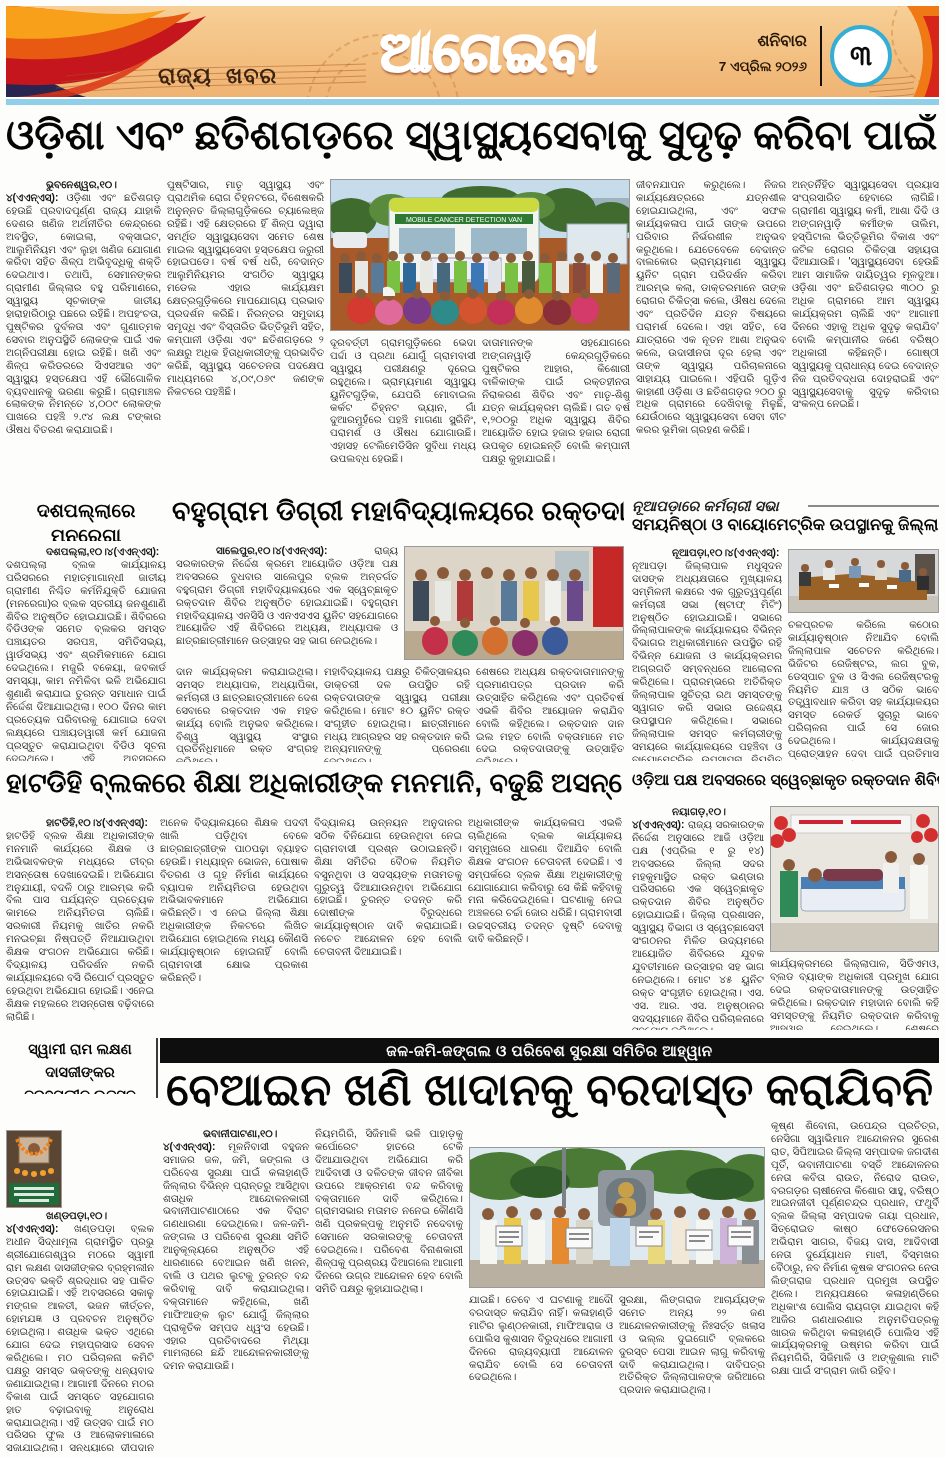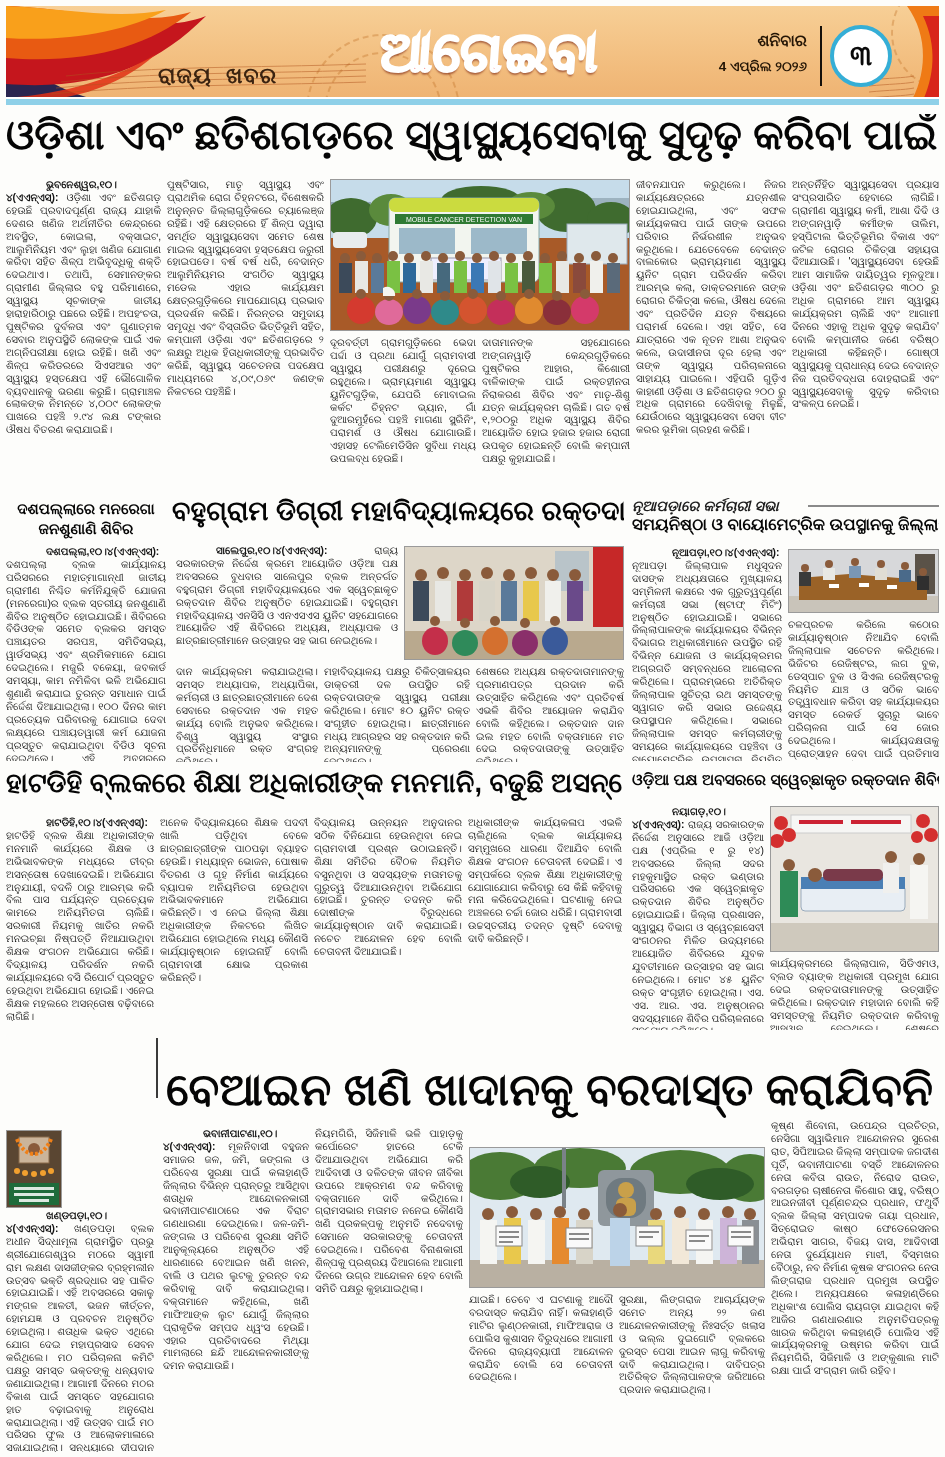--- a/index.html
+++ b/index.html
@@ -68,21 +68,21 @@
         <path d="M0,74 C20,72 35,72 45,70"></path>
           <path d="M0,80 C20,78 35,78 45,76"></path>
         <path d="M0,86 C20,84 35,84 45,82"></path>
           <path d="M0,92 C20,90 35,90 45,88"></path>
       </g>
     </svg>
     <div class="section-label">ରାଜ୍ୟ ଖବର</div>
     <div class="masthead">ଆଗେଇବା</div>
     <div class="hdr-date">
       <div class="hdr-day">ଶନିବାର</div>
-      <div class="hdr-dt">4 ଏପ୍ରିଲ ୨୦୨୬</div>
+      <div class="hdr-dt">7 ଏପ୍ରିଲ ୨୦୨୬</div>
     </div>
     <div class="hdr-vline"></div>
     <div class="pgcircle">
       <span>୩</span>
     </div>
     <div class="hdr-bar"></div>
   </div>
 
   <div class="h1" style="left:6px;top:114px;width:933px;height:58px;font-size:41px;text-align:center;">ଓଡ଼ିଶା ଏବଂ ଛତିଶଗଡ଼ରେ ସ୍ୱାସ୍ଥ୍ୟସେବାକୁ ସୁଦୃଢ଼ କରିବା ପାଇଁ ବେଦାନ୍ତ ପ୍ରତିବଦ୍ଧ</div>
 
@@ -185,21 +185,21 @@
         <path d="M52,108 a8,8 0 0 1 12,8 l-12,0 z" fill="#f5f5f0"></path>
       </g>
     </svg>
   </div>
 
   <div class="col" style="left:330px;top:337px;width:146px;height:153px;">ଦୂରବର୍ତ୍ତୀ ଗ୍ରାମଗୁଡ଼ିକରେ ଭେଦା ପର୍ଦ୍ଦା ଓ ପ୍ରଥା ଯୋଗୁଁ ଗ୍ରାମବାସୀ ସ୍ୱାସ୍ଥ୍ୟ ପରୀକ୍ଷଣରୁ ଦୂରେଇ ରହୁଥିଲେ। ଭ୍ରାମ୍ୟମାଣ ସ୍ୱାସ୍ଥ୍ୟ ୟୁନିଟଗୁଡ଼ିକ, ଯେପରି ମୋବାଇଲ କର୍କଟ ଚିହ୍ନଟ ଭ୍ୟାନ, ଗାଁ ଦୁଆରମୁହଁରେ ପହଞ୍ଚି ମାଗଣା ସ୍କ୍ରିନିଂ, ପରାମର୍ଶ ଓ ଔଷଧ ଯୋଗାଉଛି। ଏହାସହ ଟେଲିମେଡିସିନ ସୁବିଧା ମଧ୍ୟ ଉପଲବ୍ଧ ହେଉଛି।</div>
   <div class="col" style="left:482px;top:337px;width:148px;height:153px;">ଦାତାମାନଙ୍କ ସହଯୋଗରେ ଅଙ୍ଗନୱାଡ଼ି କେନ୍ଦ୍ରଗୁଡ଼ିକରେ ପୁଷ୍ଟିକର ଆହାର, କିଶୋରୀ ବାଳିକାଙ୍କ ପାଇଁ ରକ୍ତହୀନତା ନିରାକରଣ ଶିବିର ଏବଂ ମାତୃ-ଶିଶୁ ଯତ୍ନ କାର୍ଯ୍ୟକ୍ରମ ଚାଲିଛି। ଗତ ବର୍ଷ ୧,୨୦୦ରୁ ଅଧିକ ସ୍ୱାସ୍ଥ୍ୟ ଶିବିର ଆୟୋଜିତ ହୋଇ ହଜାର ହଜାର ରୋଗୀ ଉପକୃତ ହୋଇଛନ୍ତି ବୋଲି କମ୍ପାନୀ ପକ୍ଷରୁ କୁହାଯାଇଛି।</div>
   <div class="col" style="left:636px;top:179px;width:150px;height:311px;">ଜୀବନଯାପନ କରୁଥିଲେ। ନିଜର କାର୍ଯ୍ୟକ୍ଷେତ୍ରରେ ଯତ୍ନଶୀଳ ହୋଇଯାଇଥିଲା, ଏବଂ ସଫଳ କାର୍ଯ୍ୟକଳାପ ପାଇଁ ତାଙ୍କ ଉପରେ ପରିବାର ନିର୍ଭରଶୀଳ ଅନୁଭବ କରୁଥିଲେ। ଯେତେବେଳେ ବେଦାନ୍ତ ବାଲକୋର ଭ୍ରାମ୍ୟମାଣ ସ୍ୱାସ୍ଥ୍ୟ ୟୁନିଟ ଗ୍ରାମ ପରିଦର୍ଶନ କରିବା ଆରମ୍ଭ କଲା, ଡାକ୍ତରମାନେ ତାଙ୍କ ରୋଗର ଚିକିତ୍ସା କଲେ, ଔଷଧ ଦେଲେ ଏବଂ ପ୍ରତିଦିନ ଯତ୍ନ ବିଷୟରେ ପରାମର୍ଶ ଦେଲେ। ଏହା ସହିତ, ସେ ଯାତ୍ରାରେ ଏକ ନୂତନ ଆଶା ଅନୁଭବ କଲେ, ଉଦାସୀନତା ଦୂର ହେଲା ଏବଂ ତାଙ୍କ ସ୍ୱାସ୍ଥ୍ୟ ପରିଚାଳନାରେ ସାହାଯ୍ୟ ପାଇଲେ। ଏହିପରି ଗୁଡ଼ିଏ କାହାଣୀ ଓଡ଼ିଶା ଓ ଛତିଶଗଡ଼ର ୨୦୦ ରୁ ଅଧିକ ଗ୍ରାମରେ ଦେଖିବାକୁ ମିଳୁଛି, ଯେଉଁଠାରେ ସ୍ୱାସ୍ଥ୍ୟସେବା ସେବା ବୀଟ କରର ଭୂମିକା ଗ୍ରହଣ କରିଛି।</div>
   <div class="col" style="left:792px;top:179px;width:147px;height:311px;">ଅନ୍ତର୍ନିହିତ ସ୍ୱାସ୍ଥ୍ୟସେବା ପ୍ରୟାସ ସଂପ୍ରସାରିତ ହେବାରେ ଲାଗିଛି। ଗ୍ରାମୀଣ ସ୍ୱାସ୍ଥ୍ୟ କର୍ମୀ, ଆଶା ଦିଦି ଓ ଅଙ୍ଗନୱାଡ଼ି କର୍ମୀଙ୍କ ତାଲିମ, ହସ୍ପିଟାଲ ଭିତ୍ତିଭୂମିର ବିକାଶ ଏବଂ ଜଟିଳ ରୋଗର ଚିକିତ୍ସା ସହାୟତା ଦିଆଯାଉଛି। 'ସ୍ୱାସ୍ଥ୍ୟସେବା ହେଉଛି ଆମ ସାମାଜିକ ଦାୟିତ୍ୱର ମୂଳଦୁଆ। ଓଡ଼ିଶା ଏବଂ ଛତିଶଗଡ଼ର ୩୦୦ ରୁ ଅଧିକ ଗ୍ରାମରେ ଆମ ସ୍ୱାସ୍ଥ୍ୟ କାର୍ଯ୍ୟକ୍ରମ ଚାଲିଛି ଏବଂ ଆଗାମୀ ଦିନରେ ଏହାକୁ ଅଧିକ ସୁଦୃଢ଼ କରାଯିବ' ବୋଲି କମ୍ପାନୀର ଜଣେ ବରିଷ୍ଠ ଅଧିକାରୀ କହିଛନ୍ତି। ଗୋଷ୍ଠୀ ସ୍ୱାସ୍ଥ୍ୟକୁ ପ୍ରାଧାନ୍ୟ ଦେଇ ବେଦାନ୍ତ ନିଜ ପ୍ରତିବଦ୍ଧତା ଦୋହରାଇଛି ଏବଂ ସ୍ୱାସ୍ଥ୍ୟସେବାକୁ ସୁଦୃଢ଼ କରିବାର ସଂକଳ୍ପ ନେଇଛି।</div>
 
-  <div class="h1 ctr" style="left:6px;top:499px;width:160px;height:42px;font-size:15px;white-space:normal;line-height:1.3;">
+  <div class="h1 ctr" style="left:6px;top:499px;width:160px;height:42px;font-size:19px;white-space:normal;line-height:1.3;">
     <div>ଦଶପଲ୍ଲାରେ ମନରେଗା</div>
     <div>ଜନଶୁଣାଣି ଶିବିର</div>
   </div>
   <div class="col" style="left:6px;top:546px;width:160px;height:215px;">
     <span class="dl">ଦଶପଲ୍ଲା,୧୦।୪(ଏଏନ୍ଏସ୍):</span>
     <span>ଦଶପଲ୍ଲା ବ୍ଲକ କାର୍ଯ୍ୟାଳୟ ପରିସରରେ ମହାତ୍ମାଗାନ୍ଧୀ ଜାତୀୟ ଗ୍ରାମୀଣ ନିଶ୍ଚିତ କର୍ମନିଯୁକ୍ତି ଯୋଜନା (ମନରେଗା)ର ବ୍ଲକ ସ୍ତରୀୟ ଜନଶୁଣାଣି ଶିବିର ଅନୁଷ୍ଠିତ ହୋଇଯାଇଛି। ଶିବିରରେ ବିଡିଓଙ୍କ ସମେତ ବ୍ଲକର ସମସ୍ତ ପଞ୍ଚାୟତର ସରପଞ୍ଚ, ସମିତିସଭ୍ୟ, ୱାର୍ଡସଭ୍ୟ ଏବଂ ଶ୍ରମିକମାନେ ଯୋଗ ଦେଇଥିଲେ। ମଜୁରି ବକେୟା, ଜବକାର୍ଡ ସମସ୍ୟା, କାମ ନମିଳିବା ଭଳି ଅଭିଯୋଗ ଶୁଣାଣି କରାଯାଇ ତୁରନ୍ତ ସମାଧାନ ପାଇଁ ନିର୍ଦ୍ଦେଶ ଦିଆଯାଇଥିଲା। ୧୦୦ ଦିନର କାମ ପ୍ରତ୍ୟେକ ପରିବାରକୁ ଯୋଗାଇ ଦେବା ଲକ୍ଷ୍ୟରେ ପଞ୍ଚାୟତୱାରୀ କର୍ମ ଯୋଜନା ପ୍ରସ୍ତୁତ କରାଯାଇଥିବା ବିଡିଓ ସୂଚନା ଦେଇଥିଲେ। ଏହି ଅବସରରେ ଶ୍ରମିକମାନଙ୍କୁ ଜବକାର୍ଡ ବିତରଣ କରାଯିବା ସହ ଯୋଜନା ସମ୍ପର୍କରେ ସଚେତନ କରାଯାଇଥିଲା। ଏପିଡି, ଏବିଡିଓ, ଜିପିଓ ପ୍ରମୁଖ ଶିବିର ପରିଚାଳନାରେ ସହଯୋଗ କରିଥିଲେ। ଅଧିକାରୀମାନେ ପ୍ରତ୍ୟକ୍ଷ ପ୍ରଦାନ କରିଥିଲେ।</span>
   </div>
 
   <div class="h1 ctr" style="left:172px;top:497px;width:452px;height:42px;font-size:27px;">ବହୁଗ୍ରାମ ଡିଗ୍ରୀ ମହାବିଦ୍ୟାଳୟରେ ରକ୍ତଦାନ ଶିବିର</div>
   <div class="col" style="left:176px;top:545px;width:222px;height:117px;">
@@ -327,20 +327,24 @@
       </g>
     </svg>
   </div>
   <div class="col" style="left:632px;top:806px;width:132px;height:224px;">
     <span class="dl">ନୟାଗଡ଼,୧୦।୪(ଏଏନ୍ଏସ୍):</span>
     <span>ରାଜ୍ୟ ସରକାରଙ୍କ ନିର୍ଦ୍ଦେଶ ଅନୁସାରେ ଆଜି ଓଡ଼ିଆ ପକ୍ଷ (ଏପ୍ରିଲ ୧ ରୁ ୧୪) ଅବସରରେ ଜିଲ୍ଲା ସଦର ମହକୁମାସ୍ଥିତ ରକ୍ତ ଭଣ୍ଡାର ପରିସରରେ ଏକ ସ୍ୱେଚ୍ଛାକୃତ ରକ୍ତଦାନ ଶିବିର ଅନୁଷ୍ଠିତ ହୋଇଯାଇଛି। ଜିଲ୍ଲା ପ୍ରଶାସନ, ସ୍ୱାସ୍ଥ୍ୟ ବିଭାଗ ଓ ସ୍ୱେଚ୍ଛାସେବୀ ସଂଗଠନର ମିଳିତ ଉଦ୍ୟମରେ ଆୟୋଜିତ ଶିବିରରେ ଯୁବକ ଯୁବତୀମାନେ ଉତ୍ସାହର ସହ ଭାଗ ନେଇଥିଲେ। ମୋଟ ୪୫ ୟୁନିଟ ରକ୍ତ ସଂଗୃହୀତ ହୋଇଥିଲା। ଏସ. ଏସ. ଆର. ଏସ. ଅନୁଷ୍ଠାନର ସଦସ୍ୟମାନେ ଶିବିର ପରିଚାଳନାରେ ସହଯୋଗ କରିଥିଲେ।</span>
   </div>
   <div class="col" style="left:770px;top:958px;width:169px;height:72px;">କାର୍ଯ୍ୟକ୍ରମରେ ଜିଲ୍ଲାପାଳ, ସିଡିଏମଓ, ବ୍ଲଡ ବ୍ୟାଙ୍କ ଅଧିକାରୀ ପ୍ରମୁଖ ଯୋଗ ଦେଇ ରକ୍ତଦାତାମାନଙ୍କୁ ଉତ୍ସାହିତ କରିଥିଲେ। ରକ୍ତଦାନ ମହାଦାନ ବୋଲି କହି ସମସ୍ତଙ୍କୁ ନିୟମିତ ରକ୍ତଦାନ କରିବାକୁ ଆହ୍ୱାନ ଦେଇଥିଲେ। ଶେଷରେ ରକ୍ତଦାତାମାନଙ୍କୁ ପ୍ରମାଣପତ୍ର ଓ ମାନପତ୍ର ପ୍ରଦାନ କରାଯାଇଥିଲା।</div>
 
   <div class="vr" style="left:156px;top:1038px;width:2px;height:60px;"></div>
+  <div class="h1 ctr" style="left:6px;top:1038px;width:148px;height:56px;font-size:14.5px;white-space:normal;line-height:1.6;">
+    <div>ସ୍ୱାମୀ ରାମ ଲକ୍ଷଣ ଦାସଜୀଙ୍କର</div>
+    <div>ବ୍ରହ୍ମଲୀନ ଉତ୍ସବ ପାଳିତ</div>
+  </div>
   <div class="col" style="left:6px;top:1102px;width:148px;height:350px;">
     <span class="photo" style="position:static;float:left;width:56px;height:78px;margin:28px 6px 2px 0;display:block;">
       <svg width="54" height="76" viewBox="0 0 54 76">
         <rect width="54" height="76" fill="#5a4632"></rect>
         <rect x="12" y="6" width="30" height="26" fill="#cbb49a" stroke="#8a6a4a"></rect>
         <circle cx="27" cy="18" r="6" fill="#8a5b3b"></circle>
         <path d="M10,8 C18,28 36,28 44,8" stroke="#f08018" stroke-width="4" fill="none" stroke-dasharray="3,2"></path>
         <g fill="#f2a02f">
             <circle cx="10" cy="40" r="3"></circle>
             <circle cx="18" cy="42" r="3"></circle>
@@ -351,20 +355,21 @@
         <rect x="2" y="52" width="50" height="22" fill="#1f6b3a"></rect>
         <rect x="7" y="56" width="40" height="3" fill="#fff" opacity=".85"></rect>
           <rect x="7" y="62" width="40" height="3" fill="#fff" opacity=".85"></rect>
           <rect x="12" y="68" width="30" height="3" fill="#fff" opacity=".85"></rect>
       </svg>
     </span>
     <span class="dl">ଖଣ୍ଡପଡ଼ା,୧୦।୪(ଏଏନ୍ଏସ୍):</span>
     <span>ଖଣ୍ଡପଡ଼ା ବ୍ଲକ ଅଧୀନ ସିଦ୍ଧାମୂଳା ଗ୍ରାମସ୍ଥିତ ପ୍ରଭୁ ଶ୍ରୀଯୋଗେଶ୍ୱର ମଠରେ ସ୍ୱାମୀ ରାମ ଲକ୍ଷଣ ଦାସଜୀଙ୍କର ବ୍ରହ୍ମଲୀନ ଉତ୍ସବ ଭକ୍ତି ଶ୍ରଦ୍ଧାର ସହ ପାଳିତ ହୋଇଯାଇଛି। ଏହି ଅବସରରେ ସକାଳୁ ମଙ୍ଗଳ ଆଳତୀ, ଭଜନ କୀର୍ତ୍ତନ, ହୋମଯଜ୍ଞ ଓ ପ୍ରବଚନ ଅନୁଷ୍ଠିତ ହୋଇଥିଲା। ଶତାଧିକ ଭକ୍ତ ଏଥିରେ ଯୋଗ ଦେଇ ମହାପ୍ରସାଦ ସେବନ କରିଥିଲେ। ମଠ ପରିଚାଳନା କମିଟି ପକ୍ଷରୁ ସମସ୍ତ ଭକ୍ତଙ୍କୁ ଧନ୍ୟବାଦ ଜଣାଯାଇଥିଲା। ଆଗାମୀ ଦିନରେ ମଠର ବିକାଶ ପାଇଁ ସମସ୍ତେ ସହଯୋଗର ହାତ ବଢ଼ାଇବାକୁ ଅନୁରୋଧ କରାଯାଇଥିଲା। ଏହି ଉତ୍ସବ ପାଇଁ ମଠ ପରିସର ଫୁଲ ଓ ଆଲୋକମାଳାରେ ସଜାଯାଇଥିଲା। ସନ୍ଧ୍ୟାରେ ଦୀପଦାନ ଓ ଭଜନ ସନ୍ଧ୍ୟା ଅନୁଷ୍ଠିତ ହୋଇ ଭକ୍ତମାନଙ୍କୁ ଭକ୍ତିରସରେ ଆପ୍ଲାବିତ କରିଥିଲା।</span>
   </div>
 
+  <div class="banner" style="left:160px;top:1038px;width:779px;height:25px;">ଜଳ-ଜମି-ଜଙ୍ଗଲ ଓ ପରିବେଶ ସୁରକ୍ଷା ସମିତିର ଆହ୍ୱାନ</div>
   <div class="h1 ctr" style="left:160px;top:1066px;width:779px;height:56px;font-size:45px;">ବେଆଇନ ଖଣି ଖାଦାନକୁ ବରଦାସ୍ତ କରାଯିବନି</div>
 
   <div class="col" style="left:163px;top:1128px;width:146px;height:324px;">
     <span class="dl">ଭବାନୀପାଟଣା,୧୦।୪(ଏଏନ୍ଏସ୍):</span>
     <span>ମୂଳନିବାସୀ ବହୁଜନ ସମାଜର ଜଳ, ଜମି, ଜଙ୍ଗଲ ଓ ପରିବେଶ ସୁରକ୍ଷା ପାଇଁ କଳାହାଣ୍ଡି ଜିଲ୍ଲାର ବିଭିନ୍ନ ପ୍ରାନ୍ତରୁ ଆସିଥିବା ଶତାଧିକ ଆନ୍ଦୋଳନକାରୀ ଭବାନୀପାଟଣାଠାରେ ଏକ ବିରାଟ ଗଣଧାରଣା ଦେଇଥିଲେ। ଜଳ-ଜମି-ଜଙ୍ଗଲ ଓ ପରିବେଶ ସୁରକ୍ଷା ସମିତି ଆନୁକୂଲ୍ୟରେ ଅନୁଷ୍ଠିତ ଏହି ଧାରଣାରେ ବେଆଇନ ଖଣି ଖନନ, ବାଲି ଓ ପଥର ଲୁଟକୁ ତୁରନ୍ତ ବନ୍ଦ କରିବାକୁ ଦାବି କରାଯାଇଥିଲା। ବକ୍ତାମାନେ କହିଥିଲେ, ଖଣି ମାଫିଆଙ୍କ ଲୁଟ ଯୋଗୁଁ ଜିଲ୍ଲାର ପ୍ରାକୃତିକ ସମ୍ପଦ ଧ୍ୱଂସ ହେଉଛି। ଏହାର ପ୍ରତିବାଦରେ ମିଥ୍ୟା ମାମଲାରେ ଛନ୍ଦି ଆନ୍ଦୋଳନକାରୀଙ୍କୁ ଦମନ କରାଯାଉଛି।</span>
   </div>
   <div class="col" style="left:315px;top:1128px;width:148px;height:324px;">ନିୟମଗିରି, ସିଜିମାଳି ଭଳି ପାହାଡ଼କୁ କର୍ପୋରେଟ ହାତରେ ଟେକି ଦିଆଯାଉଥିବା ଅଭିଯୋଗ କରି ଆଦିବାସୀ ଓ ଦଳିତଙ୍କ ଜୀବନ ଜୀବିକା ଉପରେ ଆକ୍ରମଣ ବନ୍ଦ କରିବାକୁ ବକ୍ତାମାନେ ଦାବି କରିଥିଲେ। ଗ୍ରାମସଭାର ମତାମତ ନନେଇ କୌଣସି ଖଣି ପ୍ରକଳ୍ପକୁ ଅନୁମତି ନଦେବାକୁ ସେମାନେ ସରକାରଙ୍କୁ ଚେତାବନୀ ଦେଇଥିଲେ। ପରିବେଶ ବିନାଶକାରୀ ଶିଳ୍ପକୁ ପ୍ରଶ୍ରୟ ଦିଆଗଲେ ଆଗାମୀ ଦିନରେ ଉଗ୍ର ଆନ୍ଦୋଳନ ହେବ ବୋଲି ସମିତି ପକ୍ଷରୁ କୁହାଯାଇଥିଲା।</div>
 
   <div class="photo" style="left:469px;top:1147px;width:296px;height:141px;">
     <svg width="294" height="139" viewBox="0 0 294 139">

